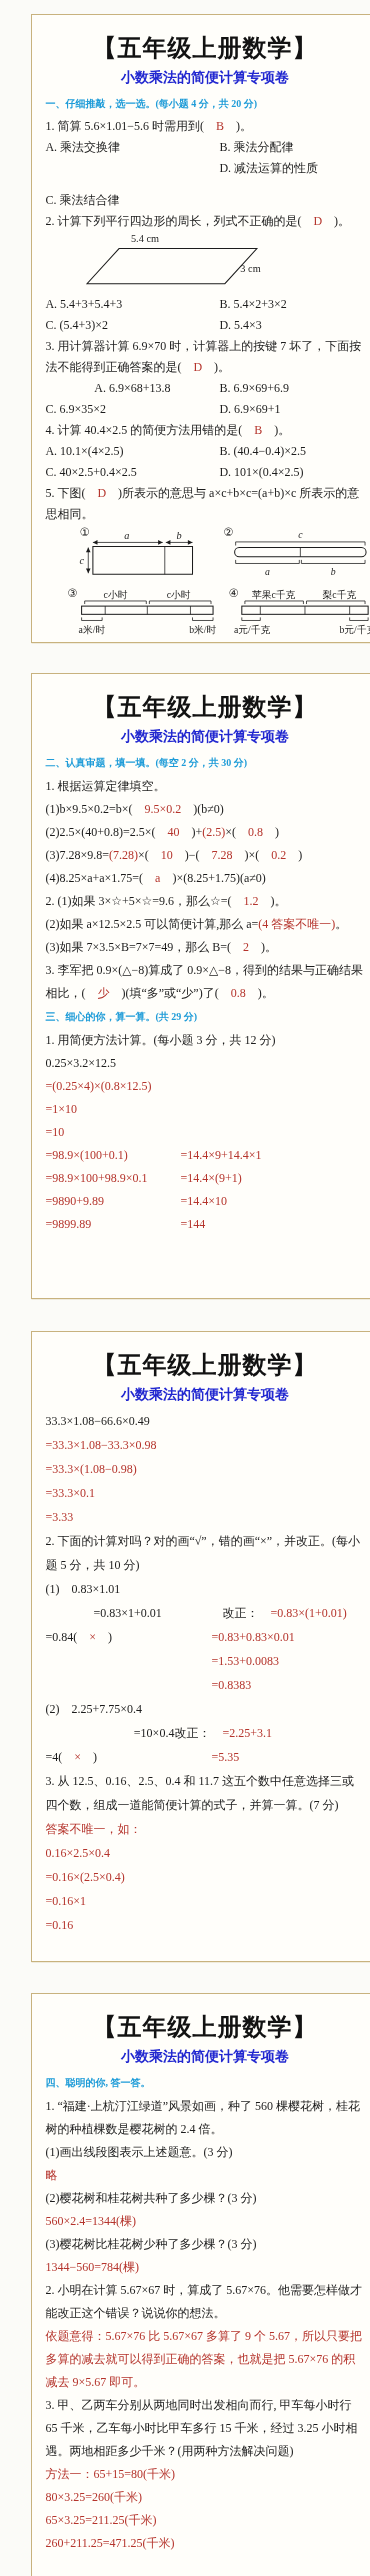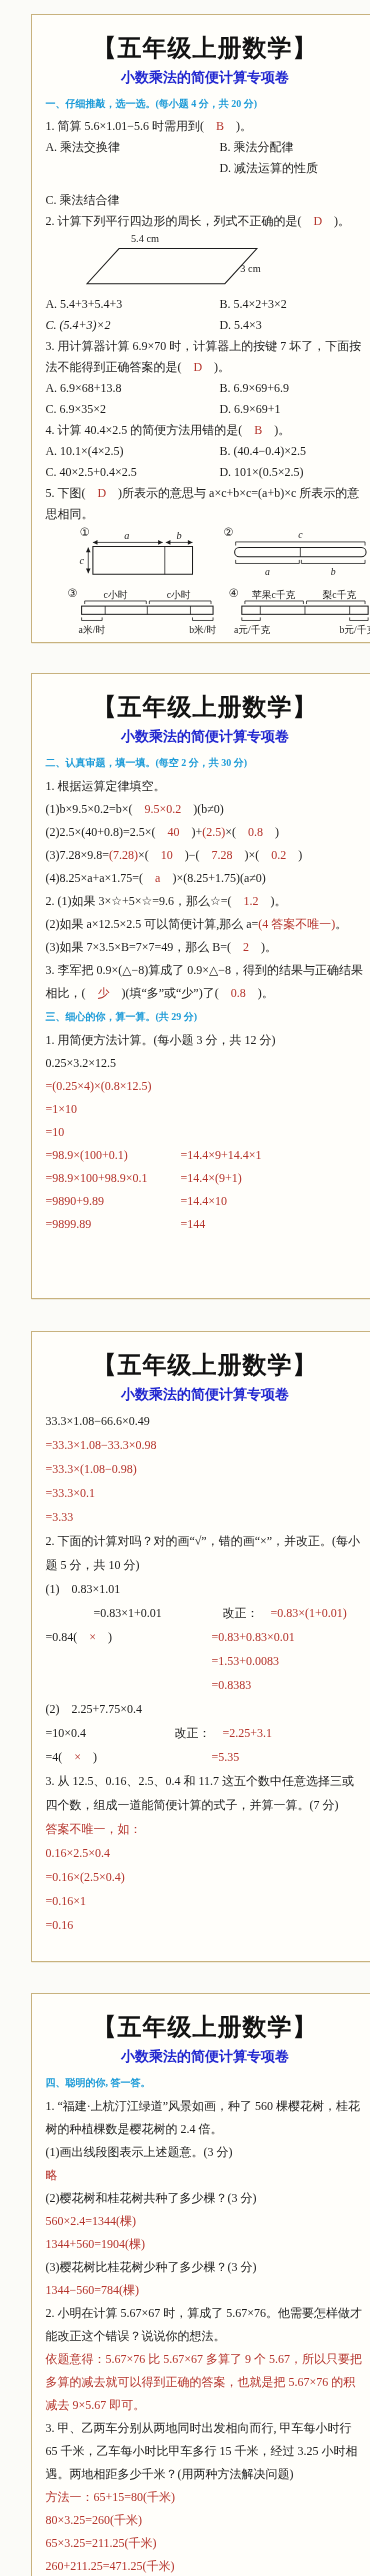--- a/index.html
+++ b/index.html
@@ -44,27 +44,27 @@
       <div class="line"><span class="c-k">1. 简算 5.6×1.01−5.6 时需用到(</span><span class="c-r">　B　</span><span class="c-k">)。</span></div>
       <div class="line"><span class="colspan" style="width: 174px;"><span class="c-k">A. 乘法交换律</span></span><span class="colspan"><span class="c-k">B. 乘法分配律</span></span></div>
       <div class="line"><span class="colspan" style="width: 174px; margin-top: 32px;"><span class="c-k">C. 乘法结合律</span></span><span class="colspan"><span class="c-k">D. 减法运算的性质</span></span></div>
       <div class="line"><span class="c-k">2. 计算下列平行四边形的周长，列式不正确的是(</span><span class="c-r">　D　</span><span class="c-k">)。</span></div>
       <div class="fig figp"><svg width="222" height="58" viewBox="0 0 430 112">
           <text x="118" y="18" font-size="20" fill="#1c1c1c">5.4 cm</text>
           <path d="M95,30 L362,30 L300,98 L33,98 Z" fill="none" stroke="#1c1c1c" stroke-width="2"></path>
           <text x="330" y="76" font-size="20" fill="#1c1c1c">3 cm</text>
         </svg></div>
       <div class="line"><span class="colspan" style="width: 174px;"><span class="c-k">A. 5.4+3+5.4+3</span></span><span class="colspan"><span class="c-k">B. 5.4×2+3×2</span></span></div>
-      <div class="line"><span class="colspan" style="width: 174px; font-style: italic;"><span class="c-k">C. (5.4+3)×2</span></span><span class="colspan"><span class="c-k">D. 5.4×3</span></span></div>
+      <div class="line"><span class="colspan" style="width: 174px;"><span class="c-k">C. (5.4+3)×2</span></span><span class="colspan"><span class="c-k">D. 5.4×3</span></span></div>
       <div class="line"><span class="c-k">3. 用计算器计算 6.9×70 时，计算器上的按键 7 坏了，下面按法不能得到正确答案的是(</span><span class="c-r">　D　</span><span class="c-k">)。</span></div>
-      <div class="line"><span class="colspan" style="width: 174px;"><span class="c-k">A. 6.9×68+13.8</span></span><span class="colspan"><span class="c-k">B. 6.9×69+6.9</span></span></div>
+      <div class="line"><span class="colspan" style="width: 174px; text-align: center;"><span class="c-k">A. 6.9×68+13.8</span></span><span class="colspan"><span class="c-k">B. 6.9×69+6.9</span></span></div>
       <div class="line"><span class="colspan" style="width: 174px;"><span class="c-k">C. 6.9×35×2</span></span><span class="colspan"><span class="c-k">D. 6.9×69+1</span></span></div>
       <div class="line"><span class="c-k">4. 计算 40.4×2.5 的简便方法用错的是(</span><span class="c-r">　B　</span><span class="c-k">)。</span></div>
       <div class="line"><span class="colspan" style="width: 174px;"><span class="c-k">A. 10.1×(4×2.5)</span></span><span class="colspan"><span class="c-k">B. (40.4−0.4)×2.5</span></span></div>
-      <div class="line"><span class="colspan" style="width: 174px;"><span class="c-k">C. 40×2.5+0.4×2.5</span></span><span class="colspan"><span class="c-k">D. 101×(0.5×2.5)</span></span></div>
+      <div class="line"><span class="colspan" style="width: 174px;"><span class="c-k">C. 40×2.5+0.4×2.5</span></span><span class="colspan"><span class="c-k">D. 101×(0.4×2.5)</span></span></div>
       <div class="line"><span class="c-k">5. 下图(</span><span class="c-r">　D　</span><span class="c-k">)所表示的意思与 a×c+b×c=(a+b)×c 所表示的意思相同。</span></div>
       <div class="fig figd"><svg width="326" height="114" viewBox="0 0 632 222">
           <text x="60" y="20" font-size="22" fill="#1c1c1c">①</text>
           <line x1="86" y1="32" x2="222" y2="32" stroke="#1c1c1c" stroke-width="1.5"></line>
           <polygon points="86,32 95,27.5 95,36.5" fill="#1c1c1c"></polygon>
           <polygon points="222,32 213,27.5 213,36.5" fill="#1c1c1c"></polygon>
           <line x1="228" y1="32" x2="280" y2="32" stroke="#1c1c1c" stroke-width="1.5"></line>
           <polygon points="228,32 237,27.5 237,36.5" fill="#1c1c1c"></polygon>
           <polygon points="280,32 271,27.5 271,36.5" fill="#1c1c1c"></polygon>
           <text x="152" y="25" font-size="20" fill="#1c1c1c" font-style="italic" text-anchor="middle">a</text>
@@ -145,39 +145,38 @@
       <div class="line"><span class="c-r">=33.3×(1.08−0.98)</span></div>
       <div class="line"><span class="c-r">=33.3×0.1</span></div>
       <div class="line"><span class="c-r">=3.33</span></div>
       <div class="line"><span class="c-k">2. 下面的计算对吗？对的画“√”，错的画“×”，并改正。(每小题 5 分，共 10 分)</span></div>
       <div class="line"><span class="c-k">(1)　0.83×1.01</span></div>
       <div class="line"><span class="colspan" style="width: 129px; margin-left: 48px;"><span class="c-k">=0.83×1+0.01</span></span><span class="colspan"><span class="c-k">改正：　</span><span class="c-r">=0.83×(1+0.01)</span></span></div>
       <div class="line"><span class="colspan" style="width: 166px;"><span class="c-k">=0.84(</span><span class="c-r">　×　</span><span class="c-k">)</span></span><span class="colspan"><span class="c-r">=0.83+0.83×0.01</span></span></div>
       <div class="line"><span class="colspan" style="width: 166px;"><span class="c-k"></span></span><span class="colspan"><span class="c-r">=1.53+0.0083</span></span></div>
       <div class="line"><span class="colspan" style="width: 166px;"><span class="c-k"></span></span><span class="colspan"><span class="c-r">=0.8383</span></span></div>
       <div class="line"><span class="c-k">(2)　2.25+7.75×0.4</span></div>
-      <div class="line"><span class="colspan" style="width: 129px;"><span class="c-k">=10×0.4</span></span><span class="colspan"><span class="c-k">改正：　</span><span class="c-r">=2.25+3.1</span></span></div>
+      <div class="line"><span class="colspan" style="width: 129px; text-align: right;"><span class="c-k">=10×0.4</span></span><span class="colspan"><span class="c-k">改正：　</span><span class="c-r">=2.25+3.1</span></span></div>
       <div class="line"><span class="colspan" style="width: 166px;"><span class="c-k">=4(</span><span class="c-r">　×　</span><span class="c-k">)</span></span><span class="colspan"><span class="c-r">=5.35</span></span></div>
       <div class="line"><span class="c-k">3. 从 12.5、0.16、2.5、0.4 和 11.7 这五个数中任意选择三或四个数，组成一道能简便计算的式子，并算一算。(7 分)</span></div>
       <div class="line"><span class="c-r">答案不唯一，如：</span></div>
       <div class="line"><span class="c-r">0.16×2.5×0.4</span></div>
       <div class="line"><span class="c-r">=0.16×(2.5×0.4)</span></div>
       <div class="line"><span class="c-r">=0.16×1</span></div>
       <div class="line"><span class="c-r">=0.16</span></div>
     </div>
   <div class="page" id="p4">
       <div class="title">【五年级上册数学】</div>
       <div class="subtitle">小数乘法的简便计算专项卷</div>
       <div class="sec">四、聪明的你, 答一答。</div>
       <div class="line"><span class="c-k">1. “福建·上杭汀江绿道”风景如画，种了 560 棵樱花树，桂花树的种植棵数是樱花树的 2.4 倍。</span></div>
       <div class="line"><span class="c-k">(1)画出线段图表示上述题意。(3 分)</span></div>
       <div class="line"><span class="c-r">略</span></div>
       <div class="line"><span class="c-k">(2)樱花树和桂花树共种了多少棵？(3 分)</span></div>
       <div class="line"><span class="c-r">560×2.4=1344(棵)</span></div>
-      <div class="line"><span class="c-r">1344+560=1904(棵)</span></div>
       <div class="line"><span class="c-k">(3)樱花树比桂花树少种了多少棵？(3 分)</span></div>
       <div class="line"><span class="c-r">1344−560=784(棵)</span></div>
       <div class="line"><span class="c-k">2. 小明在计算 5.67×67 时，算成了 5.67×76。他需要怎样做才能改正这个错误？说说你的想法。</span></div>
       <div class="line"><span class="c-r">依题意得：5.67×76 比 5.67×67 多算了 9 个 5.67，所以只要把多算的减去就可以得到正确的答案，也就是把 5.67×76 的积减去 9×5.67 即可。</span></div>
       <div class="line"><span class="c-k">3. 甲、乙两车分别从两地同时出发相向而行, 甲车每小时行 65 千米，乙车每小时比甲车多行 15 千米，经过 3.25 小时相遇。两地相距多少千米？(用两种方法解决问题)</span></div>
       <div class="line"><span class="c-r">方法一：65+15=80(千米)</span></div>
       <div class="line"><span class="c-r">80×3.25=260(千米)</span></div>
       <div class="line"><span class="c-r">65×3.25=211.25(千米)</span></div>
       <div class="line"><span class="c-r">260+211.25=471.25(千米)</span></div>
       <div class="line"></div>

